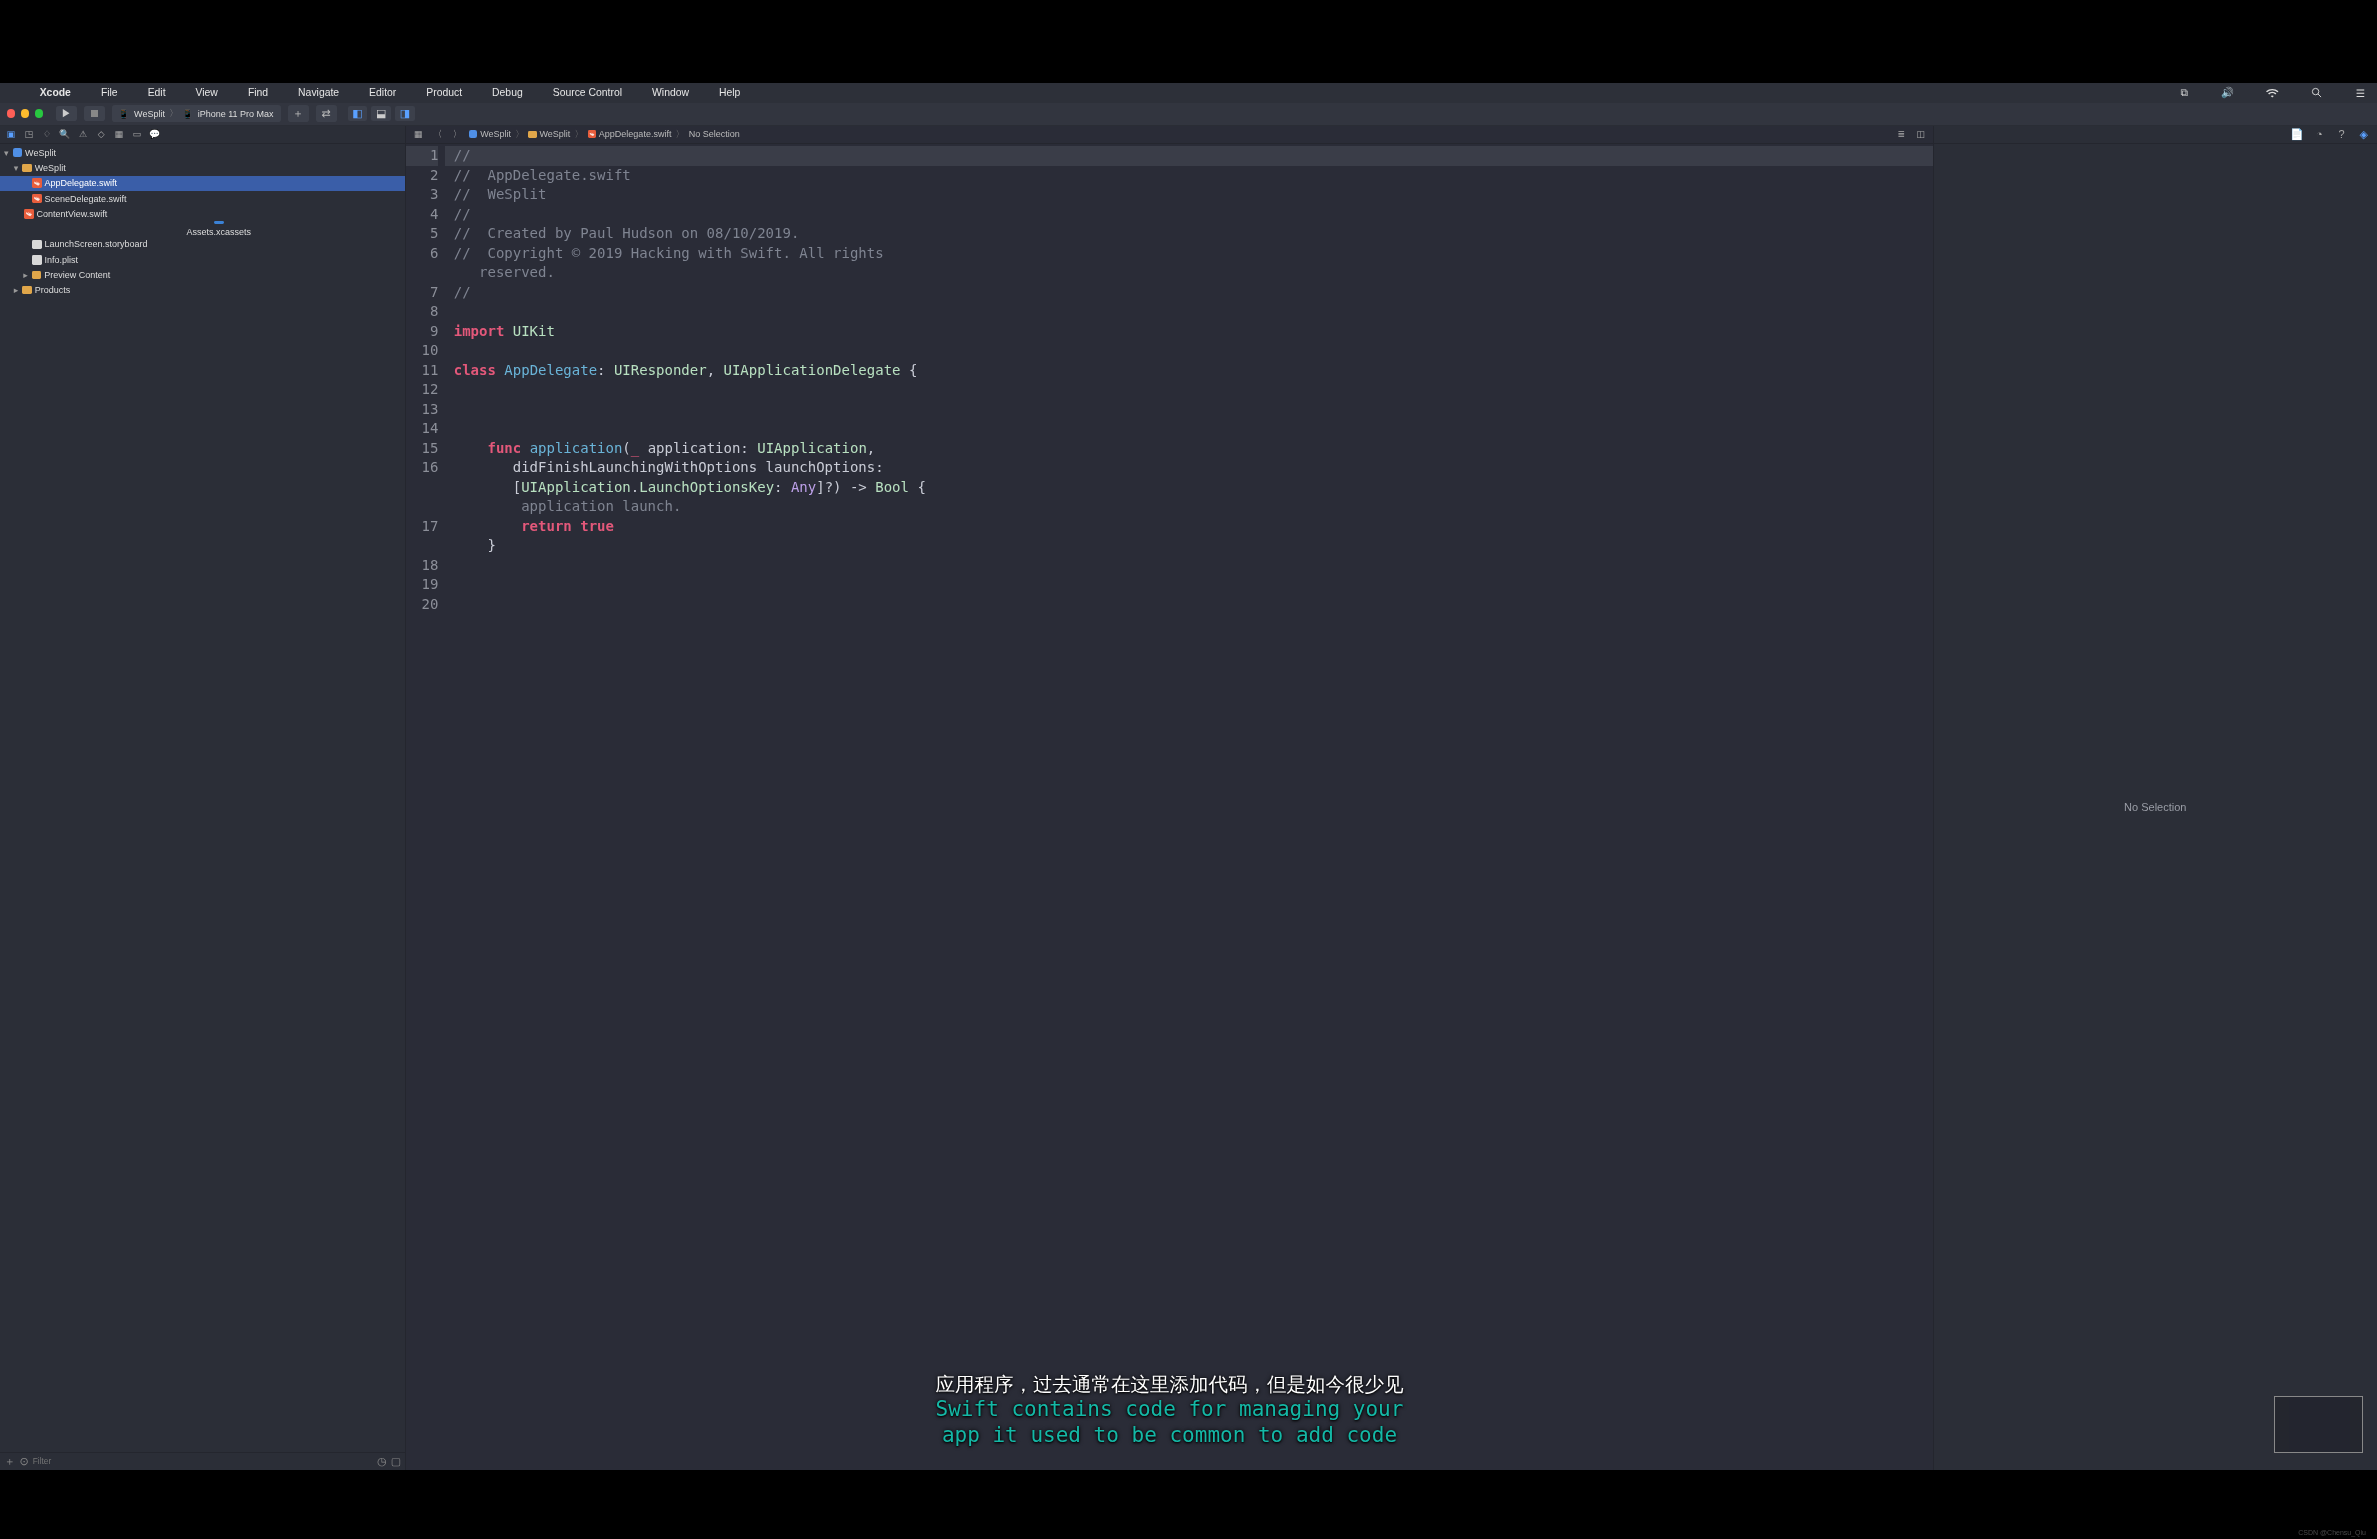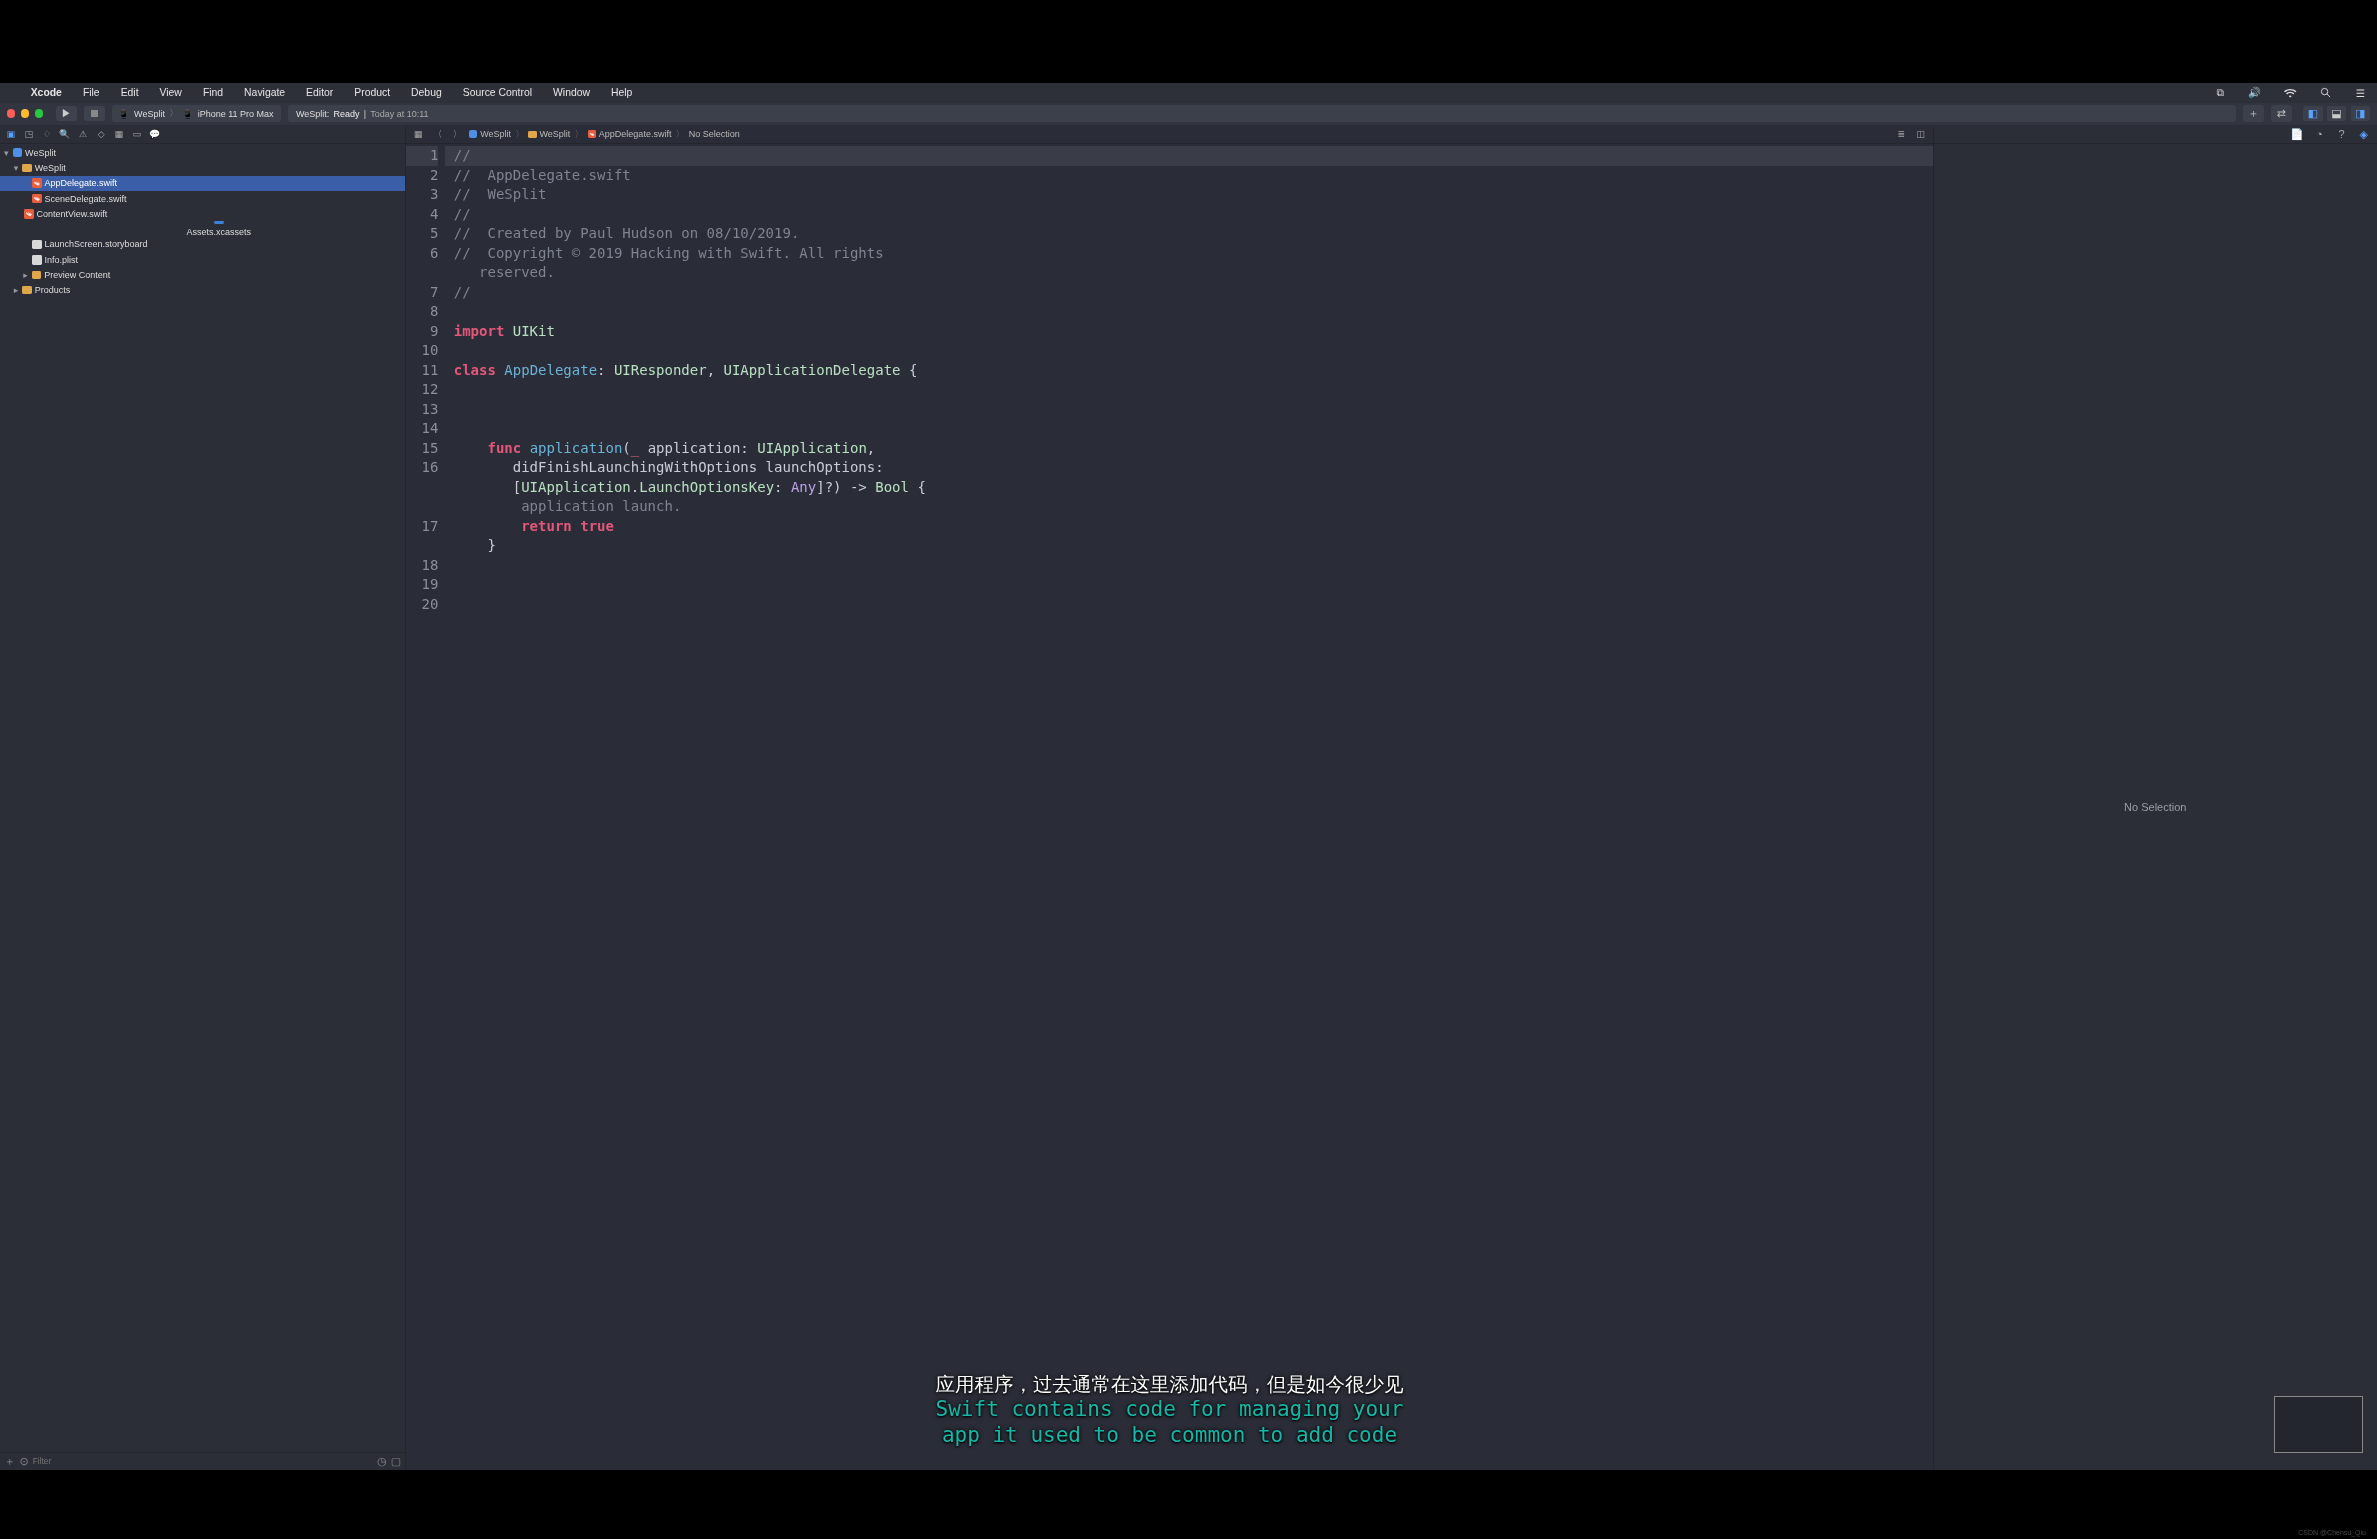--- a/index.html
+++ b/index.html
@@ -3,21 +3,21 @@
 <meta charset="utf-8">
 <style>
   * { box-sizing: border-box; margin: 0; padding: 0; }
   html, body { width: 100%; height: 100%; background: #000; font-family: -apple-system, "Helvetica Neue", Arial, sans-serif; color: #ccc; overflow: hidden; }
   .screen { position: relative; width: 100%; height: 100%; display: flex; flex-direction: column; }
   .topblack { height: 5.4%; background: #000; }
   .botblack { height: 4.5%; background: #000; position: relative; }
   .app { flex: 1; display: flex; flex-direction: column; background: #1d222b; position: relative; }
 
   
-  .menubar { height: 19.5px; background: #2d3039; display: flex; align-items: center; padding: 0 9.7px; gap: 21px; color: #e6e6e6; font-size: 10.4px; }
+  .menubar { height: 19.5px; background: #2d3039; display: flex; align-items: center; padding: 0 9.7px; gap: 30px; color: #e6e6e6; font-size: 10.4px; }
   .menubar .apple { font-size: 11.8px; }
   .menubar .appname { font-weight: 700; }
   .menubar .spacer { flex: 1; }
   .menubar .sysicon { width: 14px; height: 14px; display: inline-flex; align-items: center; justify-content: center; color: #ddd; }
 
   
   .toolbar { height: 23px; background: #32353f; display: flex; align-items: center; padding: 0 7px; gap: 7px; border-bottom: 0.7px solid #2a2d35; }
   .traffic { display: flex; gap: 5.6px; margin-right: 5.6px; }
   .traffic span { width: 8.3px; height: 8.3px; border-radius: 50%; display: inline-block; }
   .tl-close { background: #ff5f57; }
@@ -153,26 +153,20 @@
       </div>
       <div class="stopbtn">
           <div class="sq"></div>
         </div>
       <div class="scheme">
         <span>📱</span>
         <span>WeSplit</span>
         <span class="sep">〉</span>
         <span>📱</span>
         <span>iPhone 11 Pro Max</span>
-      </div>
-      <div class="status">
-        <span class="title">WeSplit:</span>
-        <span class="ready">Ready</span>
-        <span>|</span>
-        <span class="time">Today at 10:11</span>
       </div>
       <div class="toolbtn">＋</div>
       <div class="toolbtn">⇄</div>
       <div class="paneltgl">
         <div class="pt active">◧</div>
         <div class="pt">⬓</div>
         <div class="pt active">◨</div>
       </div>
     </div>
 

